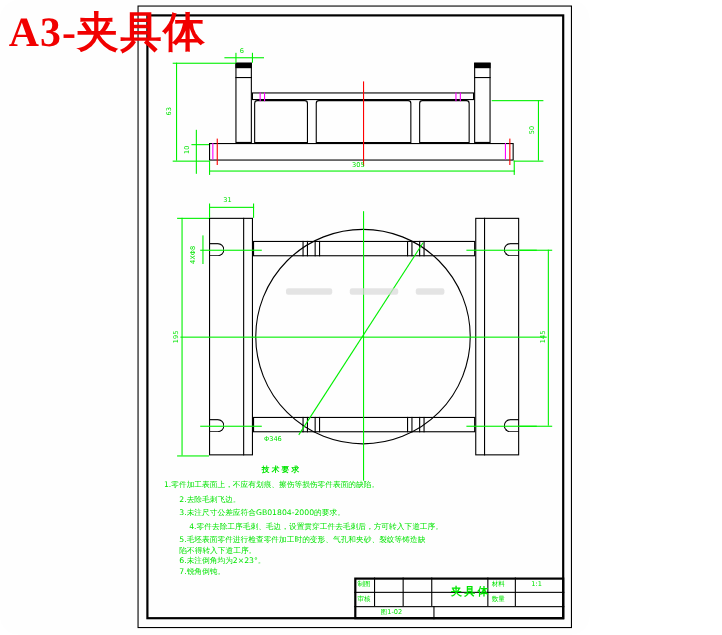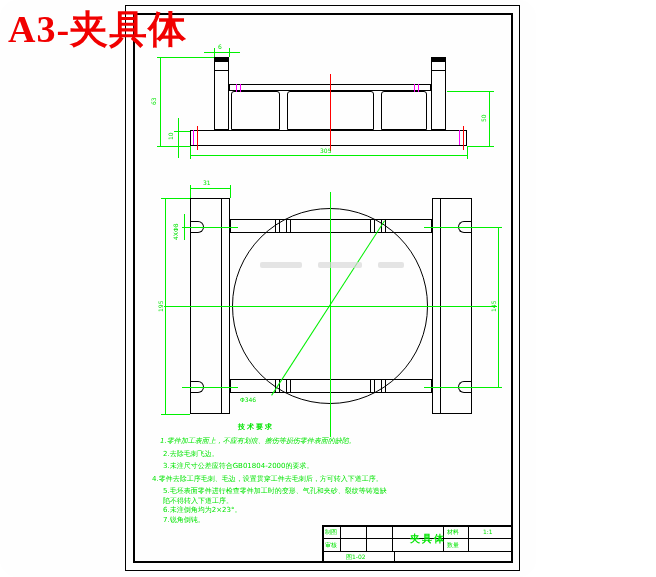--- a/index.html
+++ b/index.html
@@ -141,24 +141,24 @@
     <div class="g" style="left:498px;top:227px;width:1px;height:160px;"></div>
     <span class="gt rot" style="left:491px;top:312px;">145</span>
   </div>
 
   <div class="smudge" style="left:260px;top:262px;width:42px;height:6px;"></div>
   <div class="smudge" style="left:318px;top:262px;width:44px;height:6px;"></div>
   <div class="smudge" style="left:378px;top:262px;width:26px;height:6px;"></div>
 
   <div>
     <span class="gt7" style="left:238px;top:424px;font-weight:bold;letter-spacing:2px;">技术要求</span>
-    <span class="gt7" style="left:160px;top:438px;font-style:italic;">1.零件加工表面上，不应有划痕、擦伤等损伤零件表面的缺陷。</span>
+    <span class="gt7" style="left:149px;top:438px;">1.零件加工表面上，不应有划痕、擦伤等损伤零件表面的缺陷。</span>
     <span class="gt7" style="left:163px;top:451px;">2.去除毛刺飞边。</span>
     <span class="gt7" style="left:163px;top:463px;">3.未注尺寸公差应符合GB01804-2000的要求。</span>
-    <span class="gt7" style="left:152px;top:476px;">4.零件去除工序毛刺、毛边，设置贯穿工件去毛刺后，方可转入下道工序。</span>
+    <span class="gt7" style="left:172px;top:476px;">4.零件去除工序毛刺、毛边，设置贯穿工件去毛刺后，方可转入下道工序。</span>
     <span class="gt7" style="left:163px;top:488px;">5.毛坯表面零件进行检查零件加工时的变形、气孔和夹砂、裂纹等铸造缺</span>
     <span class="gt7" style="left:163px;top:498px;text-align:center;">陷不得转入下道工序。</span>
     <span class="gt7" style="left:163px;top:507px;">6.未注倒角均为2×23°。</span>
     <span class="gt7" style="left:163px;top:517px;">7.锐角倒钝。</span>
   </div>
 
   <div>
     <div class="box" style="left:322px;top:525px;width:191px;height:38px;border-width:2px;"></div>
     <div class="l" style="left:322px;top:538px;width:191px;height:1px;"></div>
     <div class="l" style="left:322px;top:551px;width:191px;height:1px;"></div>

